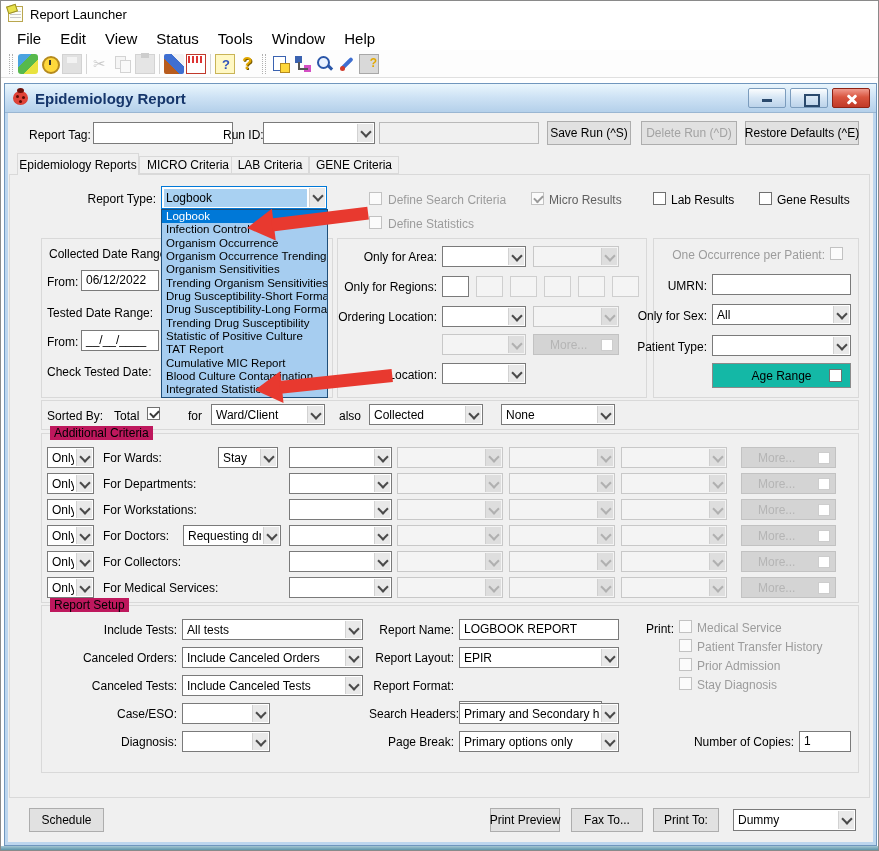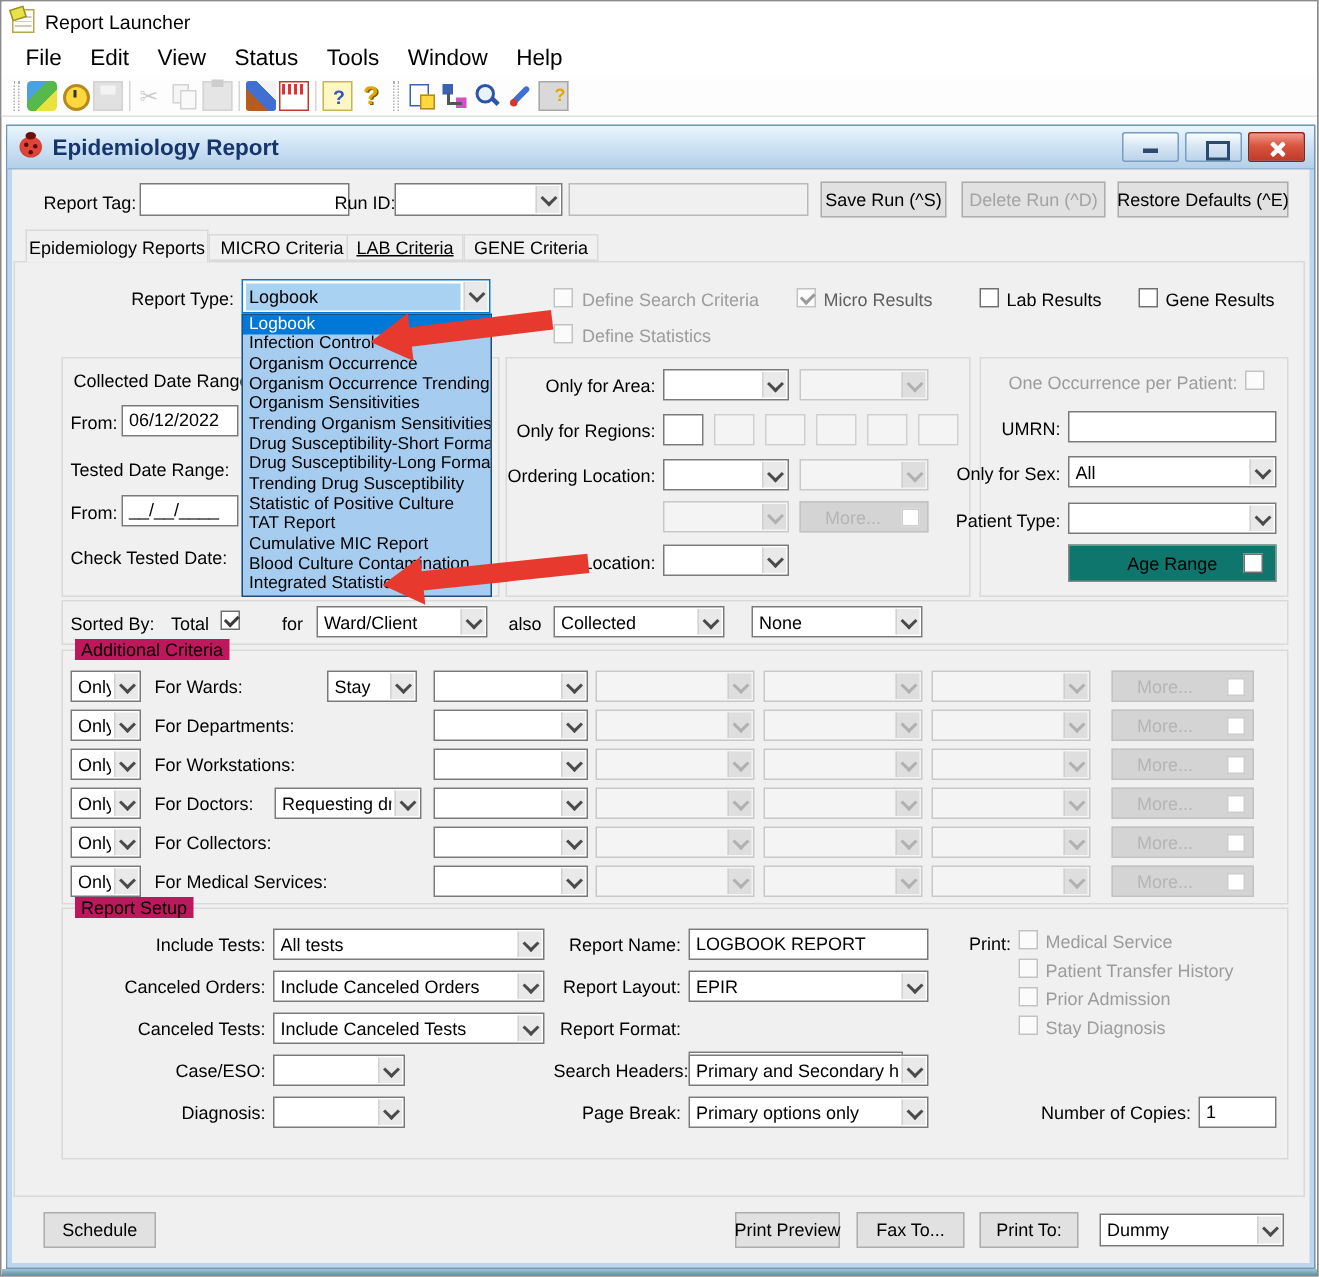--- a/index.html
+++ b/index.html
@@ -164,21 +164,21 @@
       <span class="cbtn"></span>
   </div>
   <div class="tbox dis" style="left:378px; top:121px; width:160px; height:22px;"></div>
   <div class="pbtn" style="left:546px; top:120px; width:84px; height:24px;">Save Run (^S)</div>
   <div class="pbtn dis" style="left:640px; top:120px; width:96px; height:24px;">Delete Run (^D)</div>
   <div class="pbtn" style="left:744px; top:120px; width:114px; height:24px;">Restore Defaults (^E)</div>
 
   <div class="panel"></div>
   <div class="tab active" style="left:16px; top:152px; width:122px; height:22px;">Epidemiology Reports</div>
   <div class="tab" style="left:138px; top:155px; width:98px; height:18px;">MICRO Criteria</div>
-  <div class="tab" style="left:230px; top:155px; width:78px; height:18px;text-decoration:underline;">LAB Criteria</div>
+  <div class="tab" style="left:230px; top:155px; width:78px; height:18px;">LAB Criteria</div>
   <div class="tab" style="left:308px; top:155px; width:90px; height:18px;">GENE Criteria</div>
 
   <span class="lr" style="left:60px; top:191px; width:95px;">Report Type:</span>
   <div class="combo focused" style="left:160px; top:185px; width:166px; height:23px;">
     <span class="val">Logbook</span>
       <span class="cbtn"></span>
   </div>
 
   <span class="cb dis" style="left:368px; top:191px;"></span>
   <span class="lbl gray" style="left:387px; top:192px;">Define Search Criteria</span>
@@ -248,21 +248,21 @@
   <span class="lr" style="left:634px; top:308px; width:72px;">Only for Sex:</span>
   <div class="combo" style="left:711px; top:303px; width:139px; height:21px;">
       <span class="val">All</span>
       <span class="cbtn"></span>
     </div>
   <span class="lr" style="left:634px; top:339px; width:72px;">Patient Type:</span>
   <div class="combo" style="left:711px; top:334px; width:139px; height:21px;">
       <span class="val"></span>
       <span class="cbtn"></span>
     </div>
-  <div class="pbtn" style="left:711px; top:362px; width:139px; height:25px; background:#0f766e; border-color:#8a8a8a;">
+  <div class="pbtn" style="left:711px; top:362px; width:139px; height:25px; background:#14b8a6; border-color:#8a8a8a;">
     <span>Age Range</span>
     <span class="cb" style="position:absolute; right:8px; top:5px;"></span>
   </div>
 
   <div class="group" style="left:40px; top:399px; width:818px; height:30px;"></div>
   <span class="lbl" style="left:46px; top:408px;">Sorted By:</span>
   <span class="lbl" style="left:113px; top:408px;">Total</span>
   <span class="cb checked" style="left:146px; top:406px;"></span>
   <span class="lbl" style="left:187px; top:408px;">for</span>
   <div class="combo" style="left:210px; top:403px; width:114px; height:21px;">

